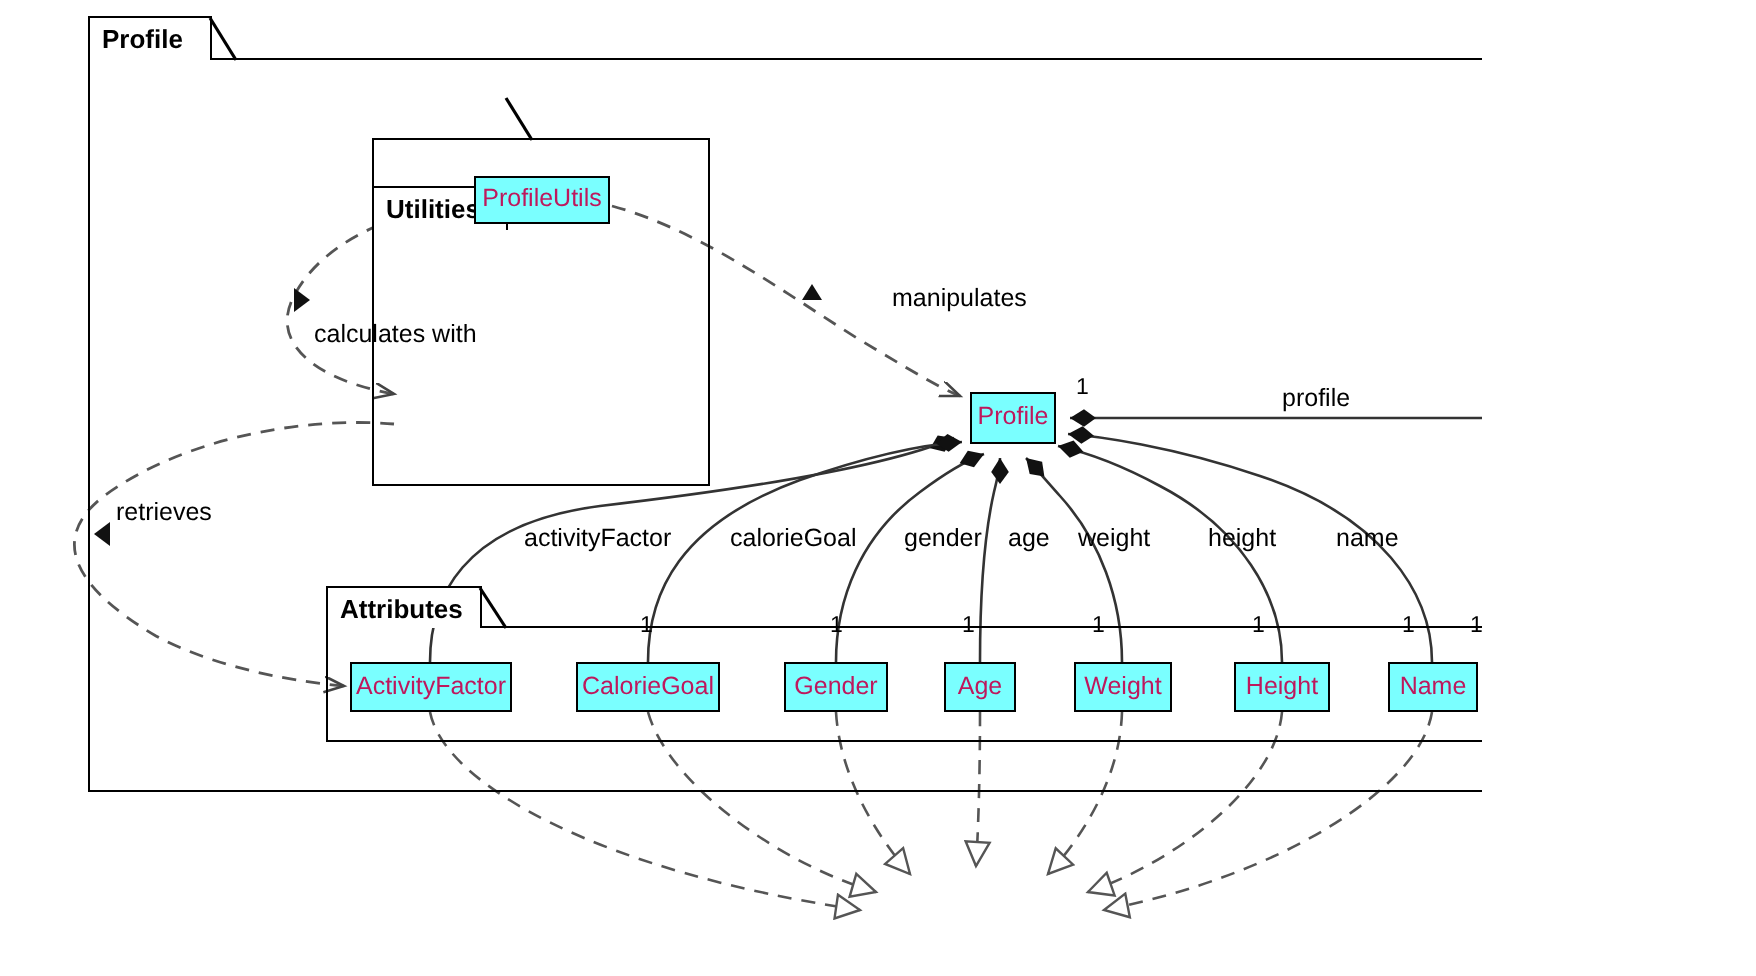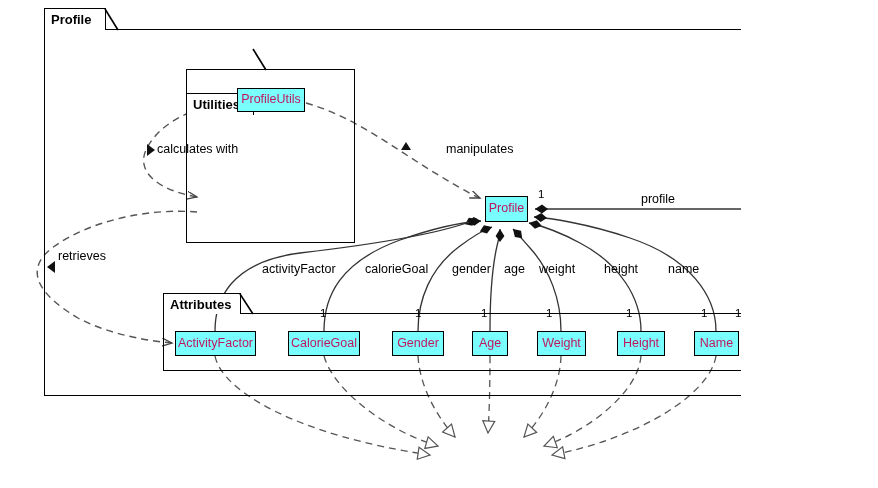--- a/index.html
+++ b/index.html
@@ -205,21 +205,21 @@
   <div class="edge-label" style="left:262px; top:263px;">activityFactor</div>
   <div class="edge-label" style="left:365px; top:263px;">calorieGoal</div>
   <div class="edge-label" style="left:452px; top:263px;">gender</div>
   <div class="edge-label" style="left:504px; top:263px;">age</div>
   <div class="edge-label" style="left:539px; top:263px;">weight</div>
   <div class="edge-label" style="left:604px; top:263px;">height</div>
   <div class="edge-label" style="left:668px; top:263px;">name</div>
 
   <div class="edge-label" style="left:641px; top:193px;">profile</div>
   <div class="edge-label" style="left:415px; top:143px;padding-left:31px;">manipulates</div>
-  <div class="edge-label" style="left:157px; top:143px;">calculates with</div>
+  <div class="edge-label" style="left:157px; top:161px;">calculates with</div>
   <div class="edge-label" style="left:58px; top:250px;">retrieves</div>
 
   <svg style="position:absolute; left:400px; top:141px; z-index:5;" width="13" height="12">
     <path d="M1,9 L11,9 L6,1 Z" fill="#111"></path>
   </svg>
   <svg style="position:absolute; left:145px; top:143px; z-index:5;" width="12" height="14">
     <path d="M2,1 L10,7 L2,13 Z" fill="#111"></path>
   </svg>
   <svg style="position:absolute; left:45px; top:260px; z-index:5;" width="12" height="14">
     <path d="M10,1 L2,7 L10,13 Z" fill="#111"></path>

